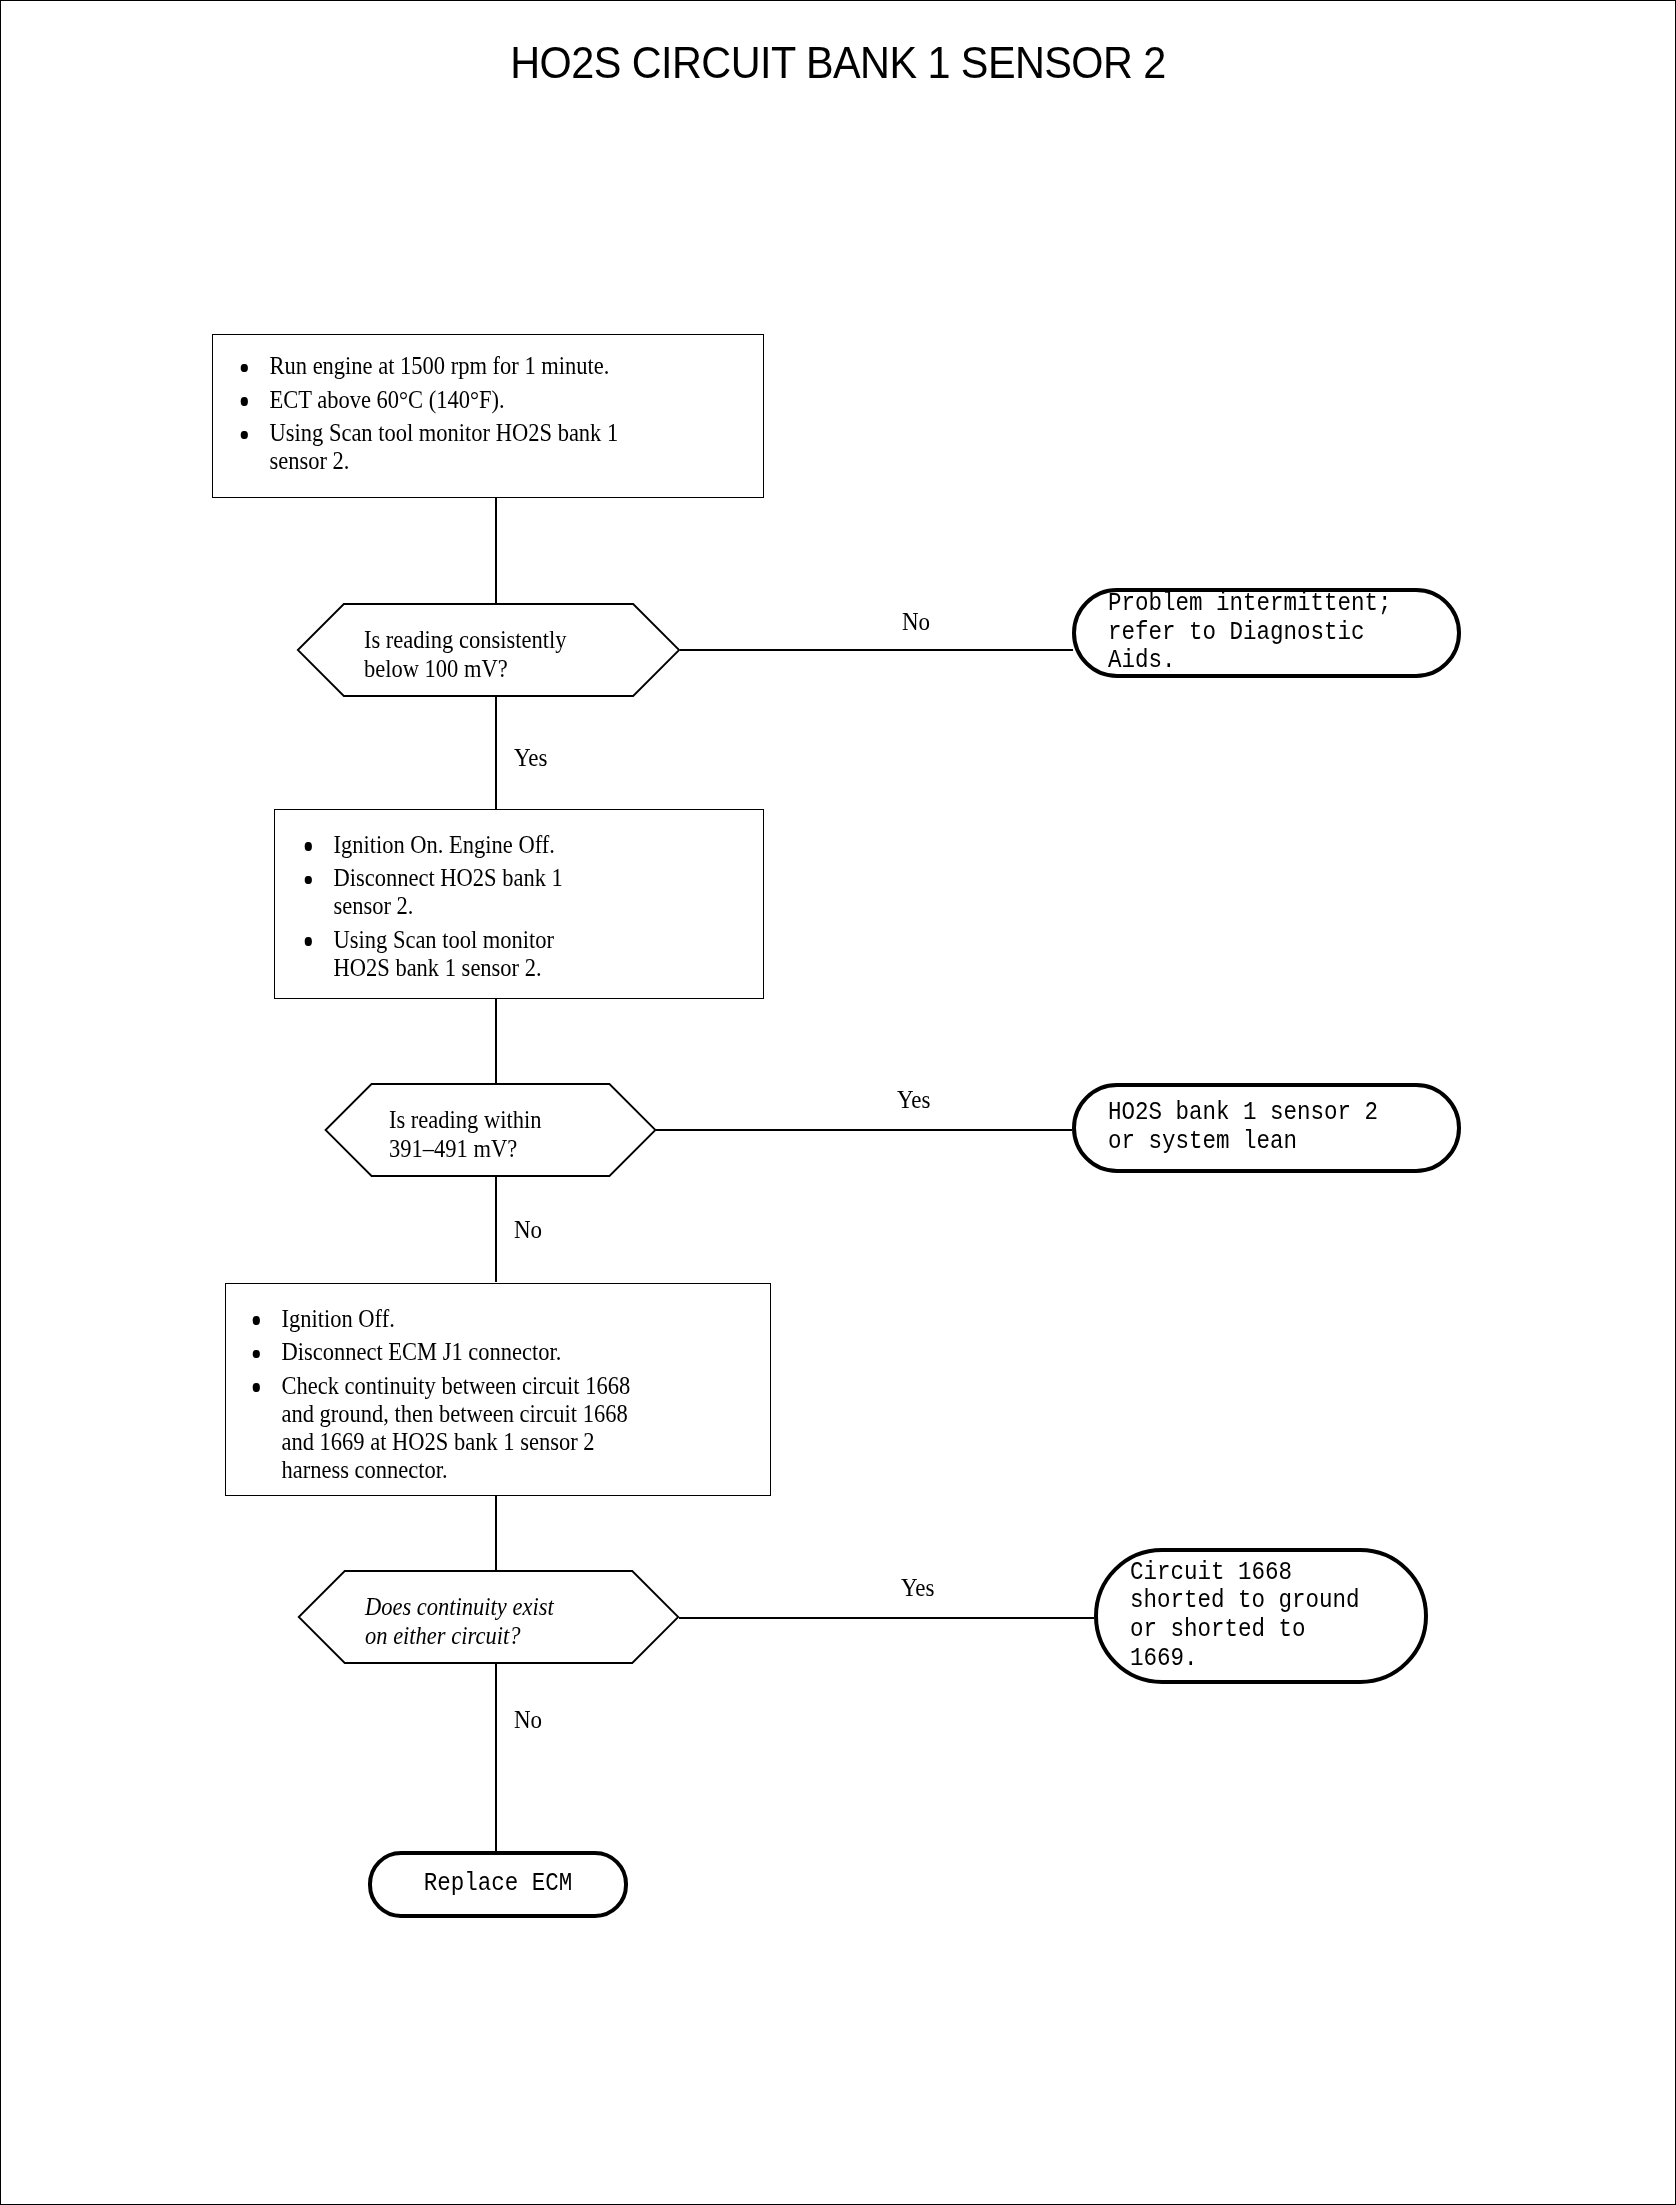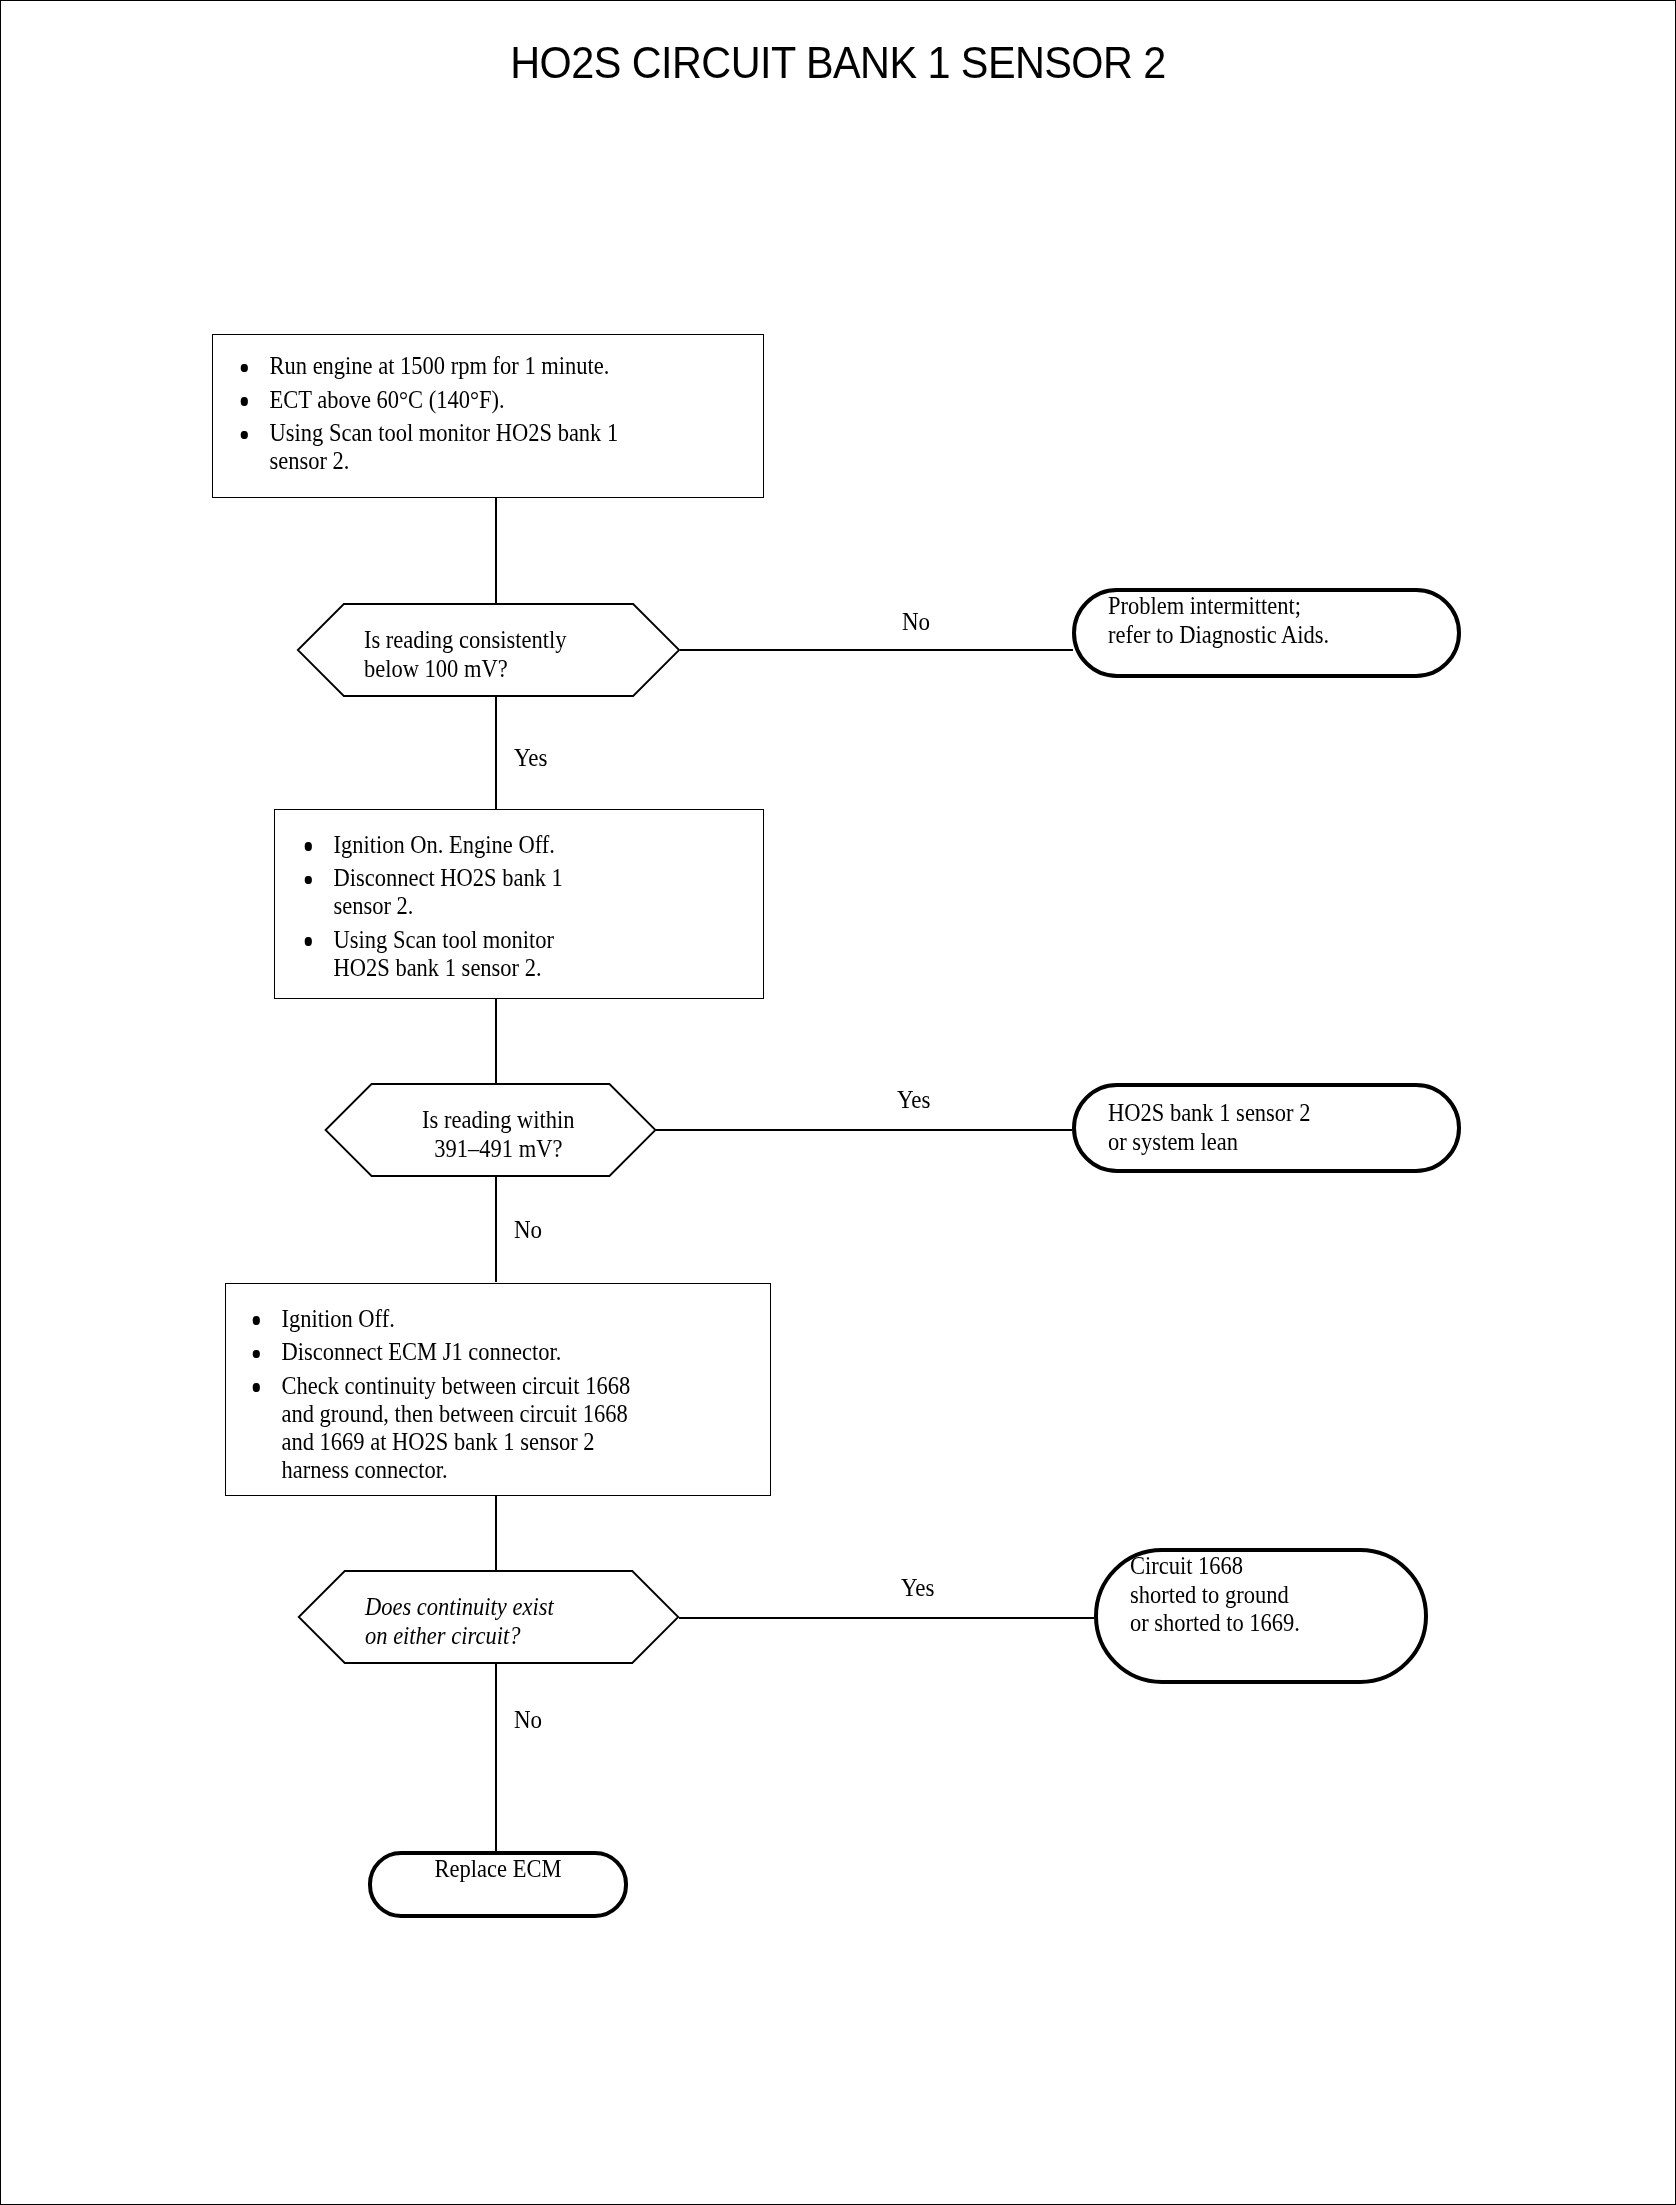--- a/index.html
+++ b/index.html
@@ -49,21 +49,21 @@
     position:absolute;
     font-size:25px;line-height:28.6px;
     transform:scaleX(.90);transform-origin:0 0;
     white-space:pre-line;
   }
 
   
   .term{
     position:absolute;box-sizing:border-box;
     border:4.3px solid #000;background:#fff;
-    display:flex;align-items:flex-start;
+    display:flex;align-items:center;font-family:Liberation Mono, monospace;
   }
   .term .tt{
     font-size:25px;line-height:28.6px;
     transform:scaleX(.90);transform-origin:0 50%;
     white-space:pre-line;
     width:100%;
   }
   .term.center .tt{text-align:center;transform-origin:50% 50%;}
 
   
@@ -120,21 +120,21 @@
       <li>Ignition On. Engine Off.</li>
       <li>Disconnect HO2S bank 1
 sensor 2.</li>
       <li>Using Scan tool monitor
 HO2S bank 1 sensor 2.</li>
     </ul>
   </div>
 
   <div class="vline" style="left:495px;top:999px;height:84px;"></div>
 
-  <div class="hex" style="left:325px;top:1084px;width:331px;height:92px;text-align:center;">
+  <div class="hex" style="left:325px;top:1084px;width:331px;height:92px;">
     <svg width="331" height="92" viewBox="0 0 545 152">
       <polygon points="0,76 76,0 469,0 545,76 469,152 76,152" fill="#ffffff" stroke="#000000" stroke-width="3"></polygon>
     </svg>
     <div class="hextext" style="left:64px;top:22px;width:243px;">Is reading within
 391–491 mV?</div>
   </div>
 
   <div class="hline" style="left:656px;top:1129px;width:416px;"></div>
   <div class="blabel" style="left:897px;top:1086px;">Yes</div>
 

